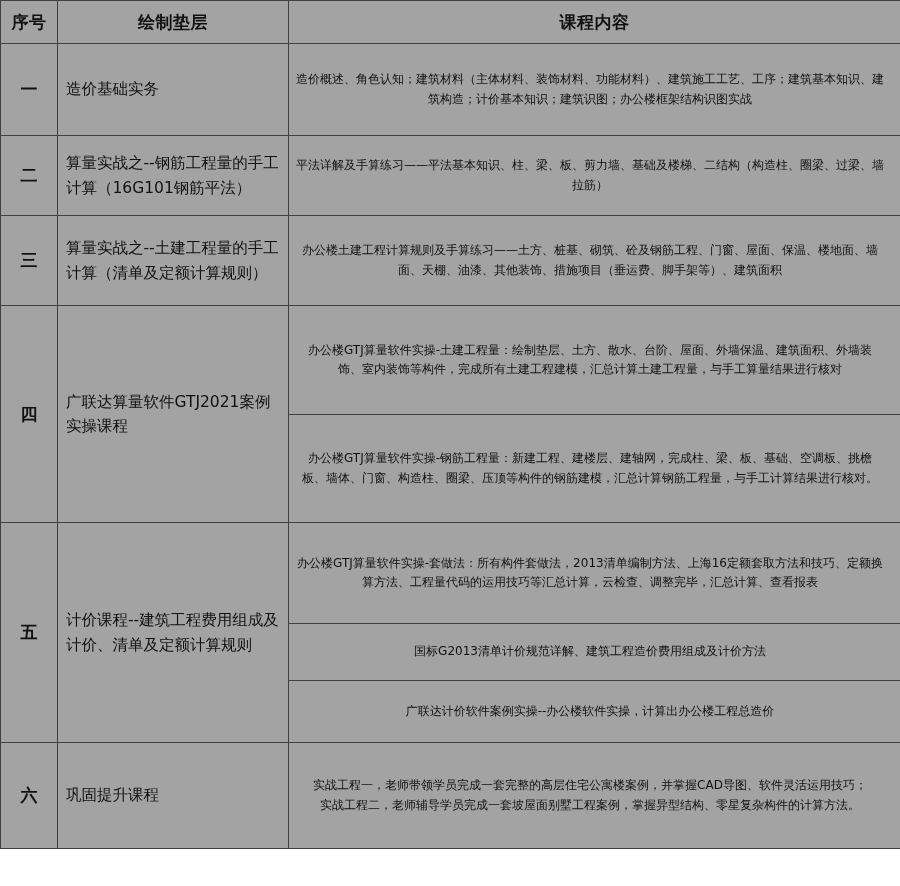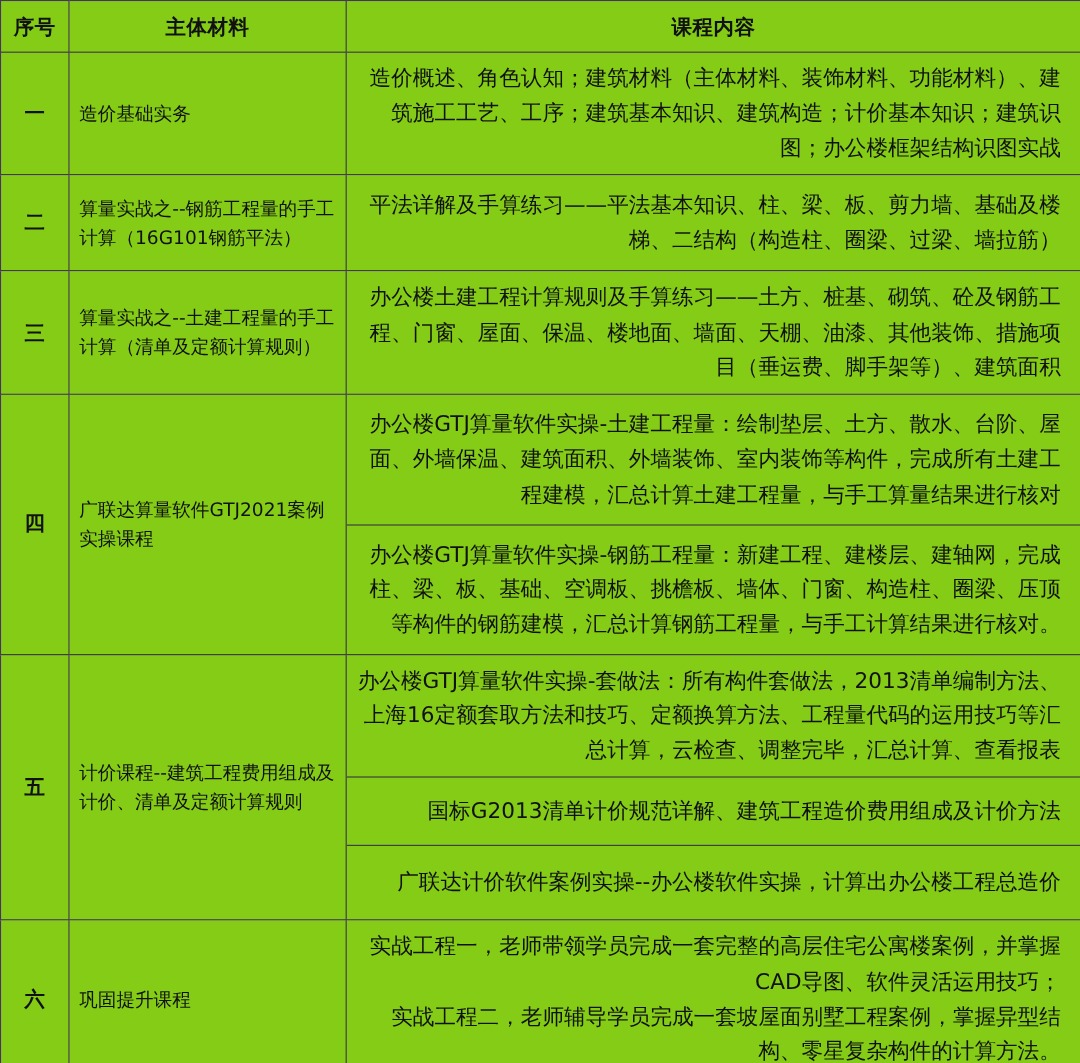--- a/index.html
+++ b/index.html
@@ -23,21 +23,21 @@
   }
 
   .course-table col.c-no     { width: 57px; }
   .course-table col.c-name   { width: 231px; }
   .course-table col.c-detail { width: 612px; }
 
   .course-table th,
   .course-table td {
     border: 1.6px solid #3f3f3f;
     vertical-align: middle;
-    background: #84cc16;
+    background: #a3a3a3;
   }
 
   
   thead th {
     height: 42px;
     text-align: center;
     font-weight: bold;
     font-size: 17px;
     letter-spacing: 0.5px;
     padding: 0 4px;
@@ -54,22 +54,22 @@
   
   td.cell-name {
     text-align: left;
     font-size: 15.5px;
     line-height: 1.55;
     padding: 6px 8px;
   }
 
   
   td.cell-detail {
-    text-align: right;
-    font-size: 18px;
+    text-align: center;
+    font-size: 12px;
     line-height: 1.62;
     padding: 7px 16px 7px 7px;
     vertical-align: middle;
   }
 
   
   table.sub {
     width: 100%;
     border-collapse: collapse;
     table-layout: fixed;
@@ -108,21 +108,21 @@
 <table class="course-table">
   <colgroup>
     <col class="c-no">
     <col class="c-name">
     <col class="c-detail">
   </colgroup>
 
   <thead>
     <tr>
       <th>序号</th>
-      <th>主体材料</th>
+      <th>绘制垫层</th>
       <th>课程内容</th>
     </tr>
   </thead>
 
   <tbody>
 
     <tr class="row-h1">
       <td class="cell-no">一</td>
       <td class="cell-name">造价基础实务</td>
       <td class="cell-detail">造价概述、角色认知；建筑材料（主体材料、装饰材料、功能材料）、建筑施工工艺、工序；建筑基本知识、建筑构造；计价基本知识；建筑识图；办公楼框架结构识图实战</td>

